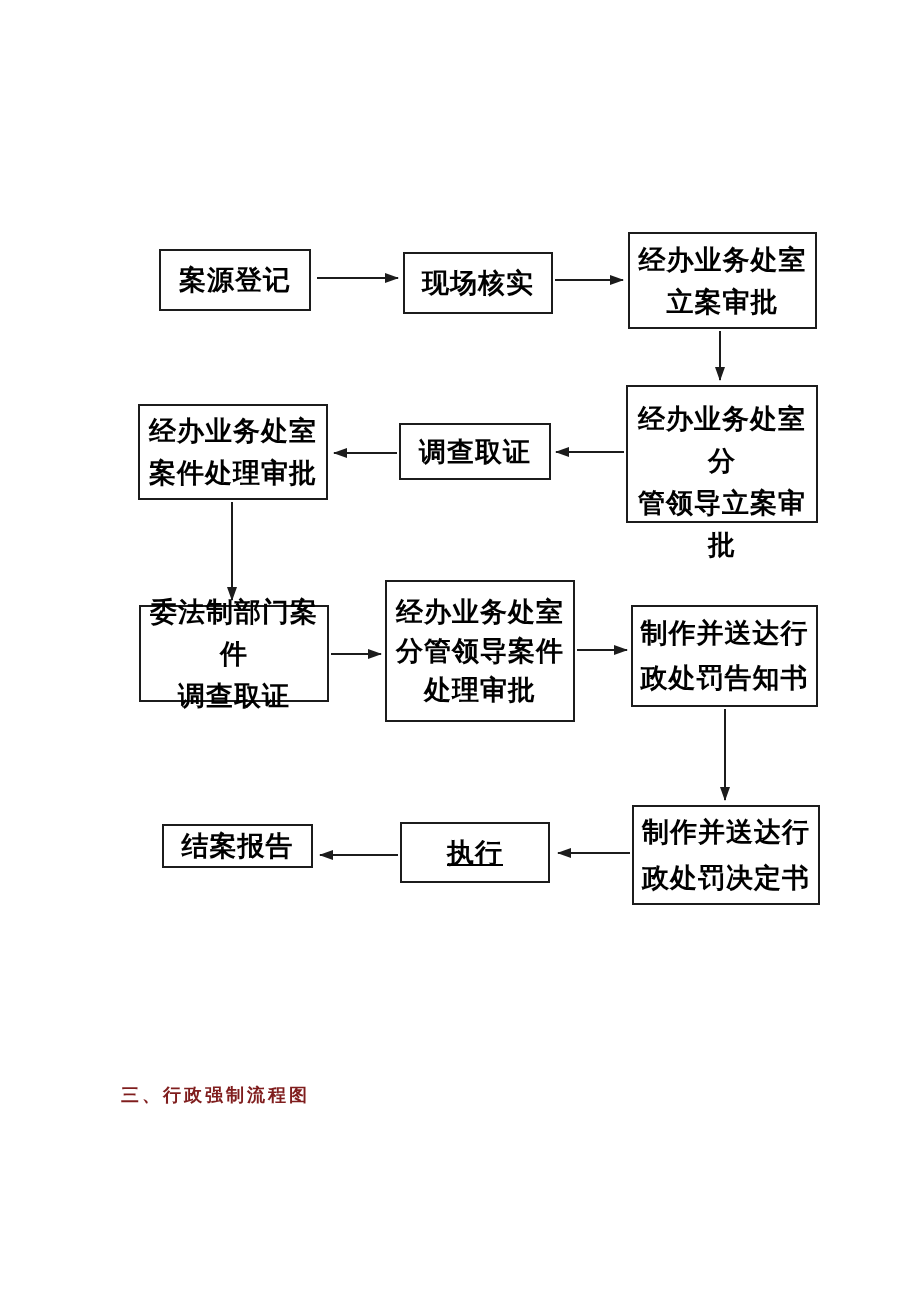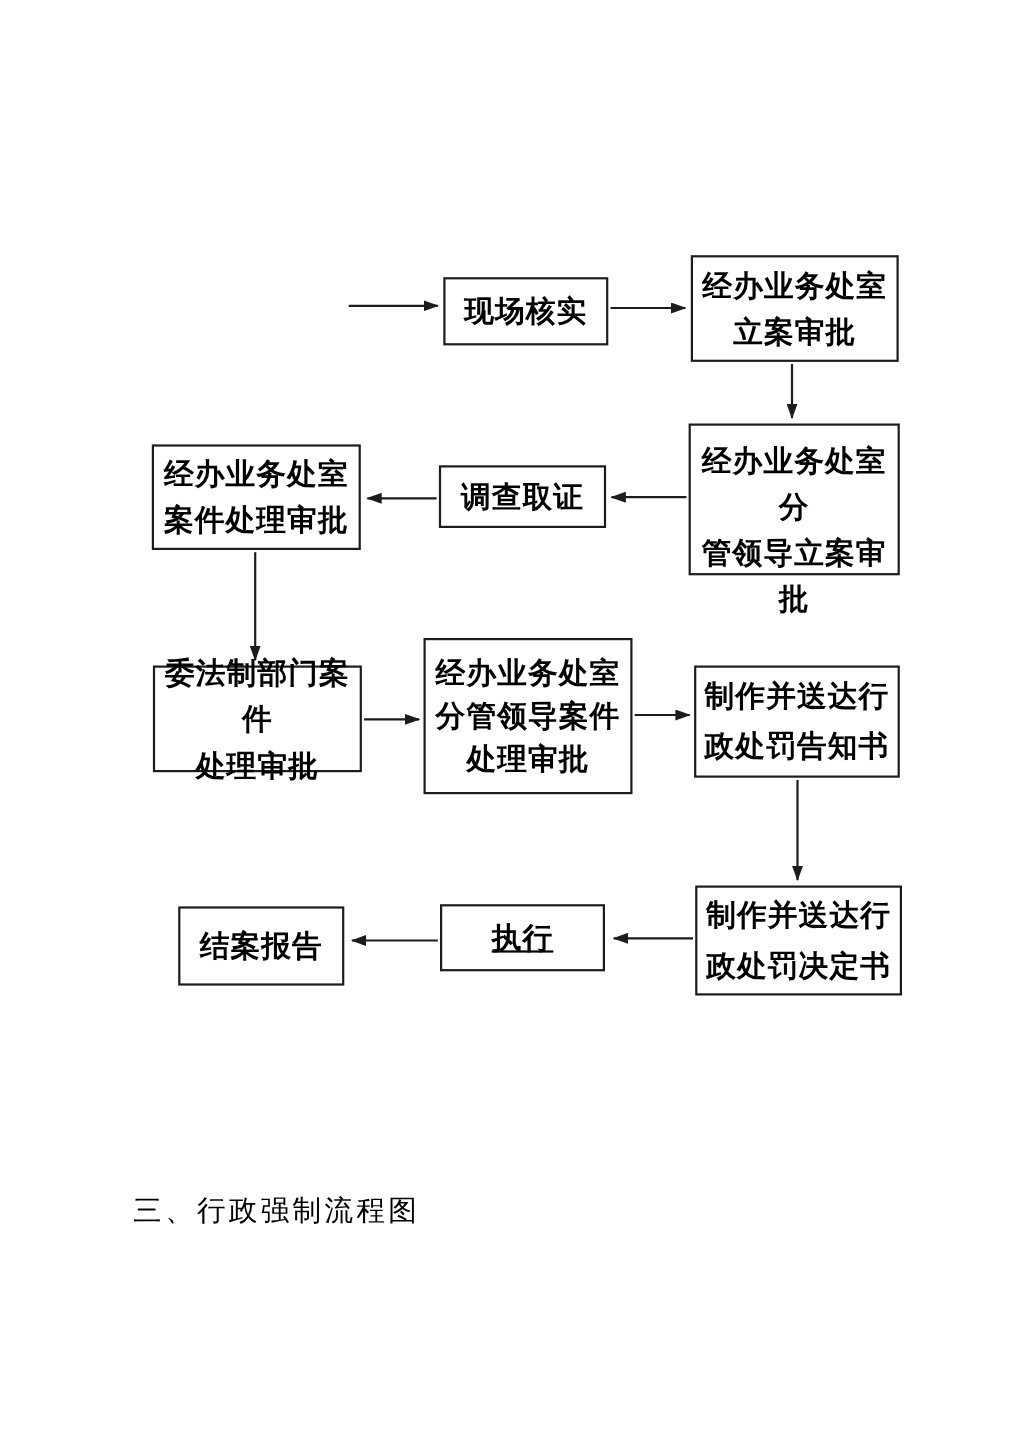--- a/index.html
+++ b/index.html
@@ -37,23 +37,23 @@
   #edges {
     position: absolute; left: 0; top: 0;
     width: 920px; height: 1301px;
     pointer-events: none;
   }
   #edges line { stroke: #1c1c1c; stroke-width: 2; }
   #edges .ah { fill: #1c1c1c; }
   .doc-heading {
     position: absolute;
     left: 121px; top: 1083px;
-    font-size: 26px;
-    font-weight: 400;
-    color: #000000;
+    font-size: 18px;
+    font-weight: 700;
+    color: #7f1d1d;
     letter-spacing: 3px;
     white-space: nowrap;
   }
 </style>
 </head>
 <body>
 
 <div id="canvas">
 
   <svg id="edges" viewBox="0 0 920 1301" xmlns="http://www.w3.org/2000/svg">
@@ -68,38 +68,39 @@
     <line x1="624" y1="452" x2="556" y2="452" marker-end="url(#ah)"></line>
     <line x1="397" y1="453" x2="334" y2="453" marker-end="url(#ah)"></line>
     <line x1="232" y1="502" x2="232" y2="600" marker-end="url(#ah)"></line>
     <line x1="331" y1="654" x2="381" y2="654" marker-end="url(#ah)"></line>
     <line x1="577" y1="650" x2="627" y2="650" marker-end="url(#ah)"></line>
     <line x1="725" y1="709" x2="725" y2="800" marker-end="url(#ah)"></line>
     <line x1="630" y1="853" x2="558" y2="853" marker-end="url(#ah)"></line>
     <line x1="398" y1="855" x2="320" y2="855" marker-end="url(#ah)"></line>
   </svg>
 
+  <div class="flow-box" style="left:159px; top:249px; width:152px; height:62px;">案源登记</div>
   <div class="flow-box" style="left:403px; top:252px; width:150px; height:62px;text-align:right;">现场核实</div>
   <div class="flow-box" style="left:628px; top:232px; width:189px; height:97px;">经办业务处室
 立案审批</div>
 
   <div class="flow-box" style="left:399px; top:423px; width:152px; height:57px;">调查取证</div>
   <div class="flow-box top-align" style="left:626px; top:385px; width:192px; height:138px;">经办业务处室分
 管领导立案审批</div>
   <div class="flow-box" style="left:138px; top:404px; width:190px; height:96px;">经办业务处室
 案件处理审批</div>
 
   <div class="flow-box" style="left:139px; top:605px; width:190px; height:97px;">委法制部门案件
-处理审批</div>
+调查取证</div>
   <div class="flow-box" style="left:385px; top:580px; width:190px; height:142px; line-height:39px;">经办业务处室
 分管领导案件
 处理审批</div>
   <div class="flow-box" style="left:631px; top:605px; width:187px; height:102px; line-height:45px;">制作并送达行
 政处罚告知书</div>
 
   <div class="flow-box" style="left:632px; top:805px; width:188px; height:100px; line-height:46px;">制作并送达行
 政处罚决定书</div>
   <div class="flow-box" style="left:400px; top:822px; width:150px; height:61px;text-decoration:underline;">执行</div>
-  <div class="flow-box" style="left:162px; top:824px; width:151px; height:72px;">结案报告</div>
+  <div class="flow-box" style="left:162px; top:824px; width:151px; height:44px;">结案报告</div>
 
   <div class="doc-heading">三、行政强制流程图</div>
 
 </div>
 
 </body></html>

